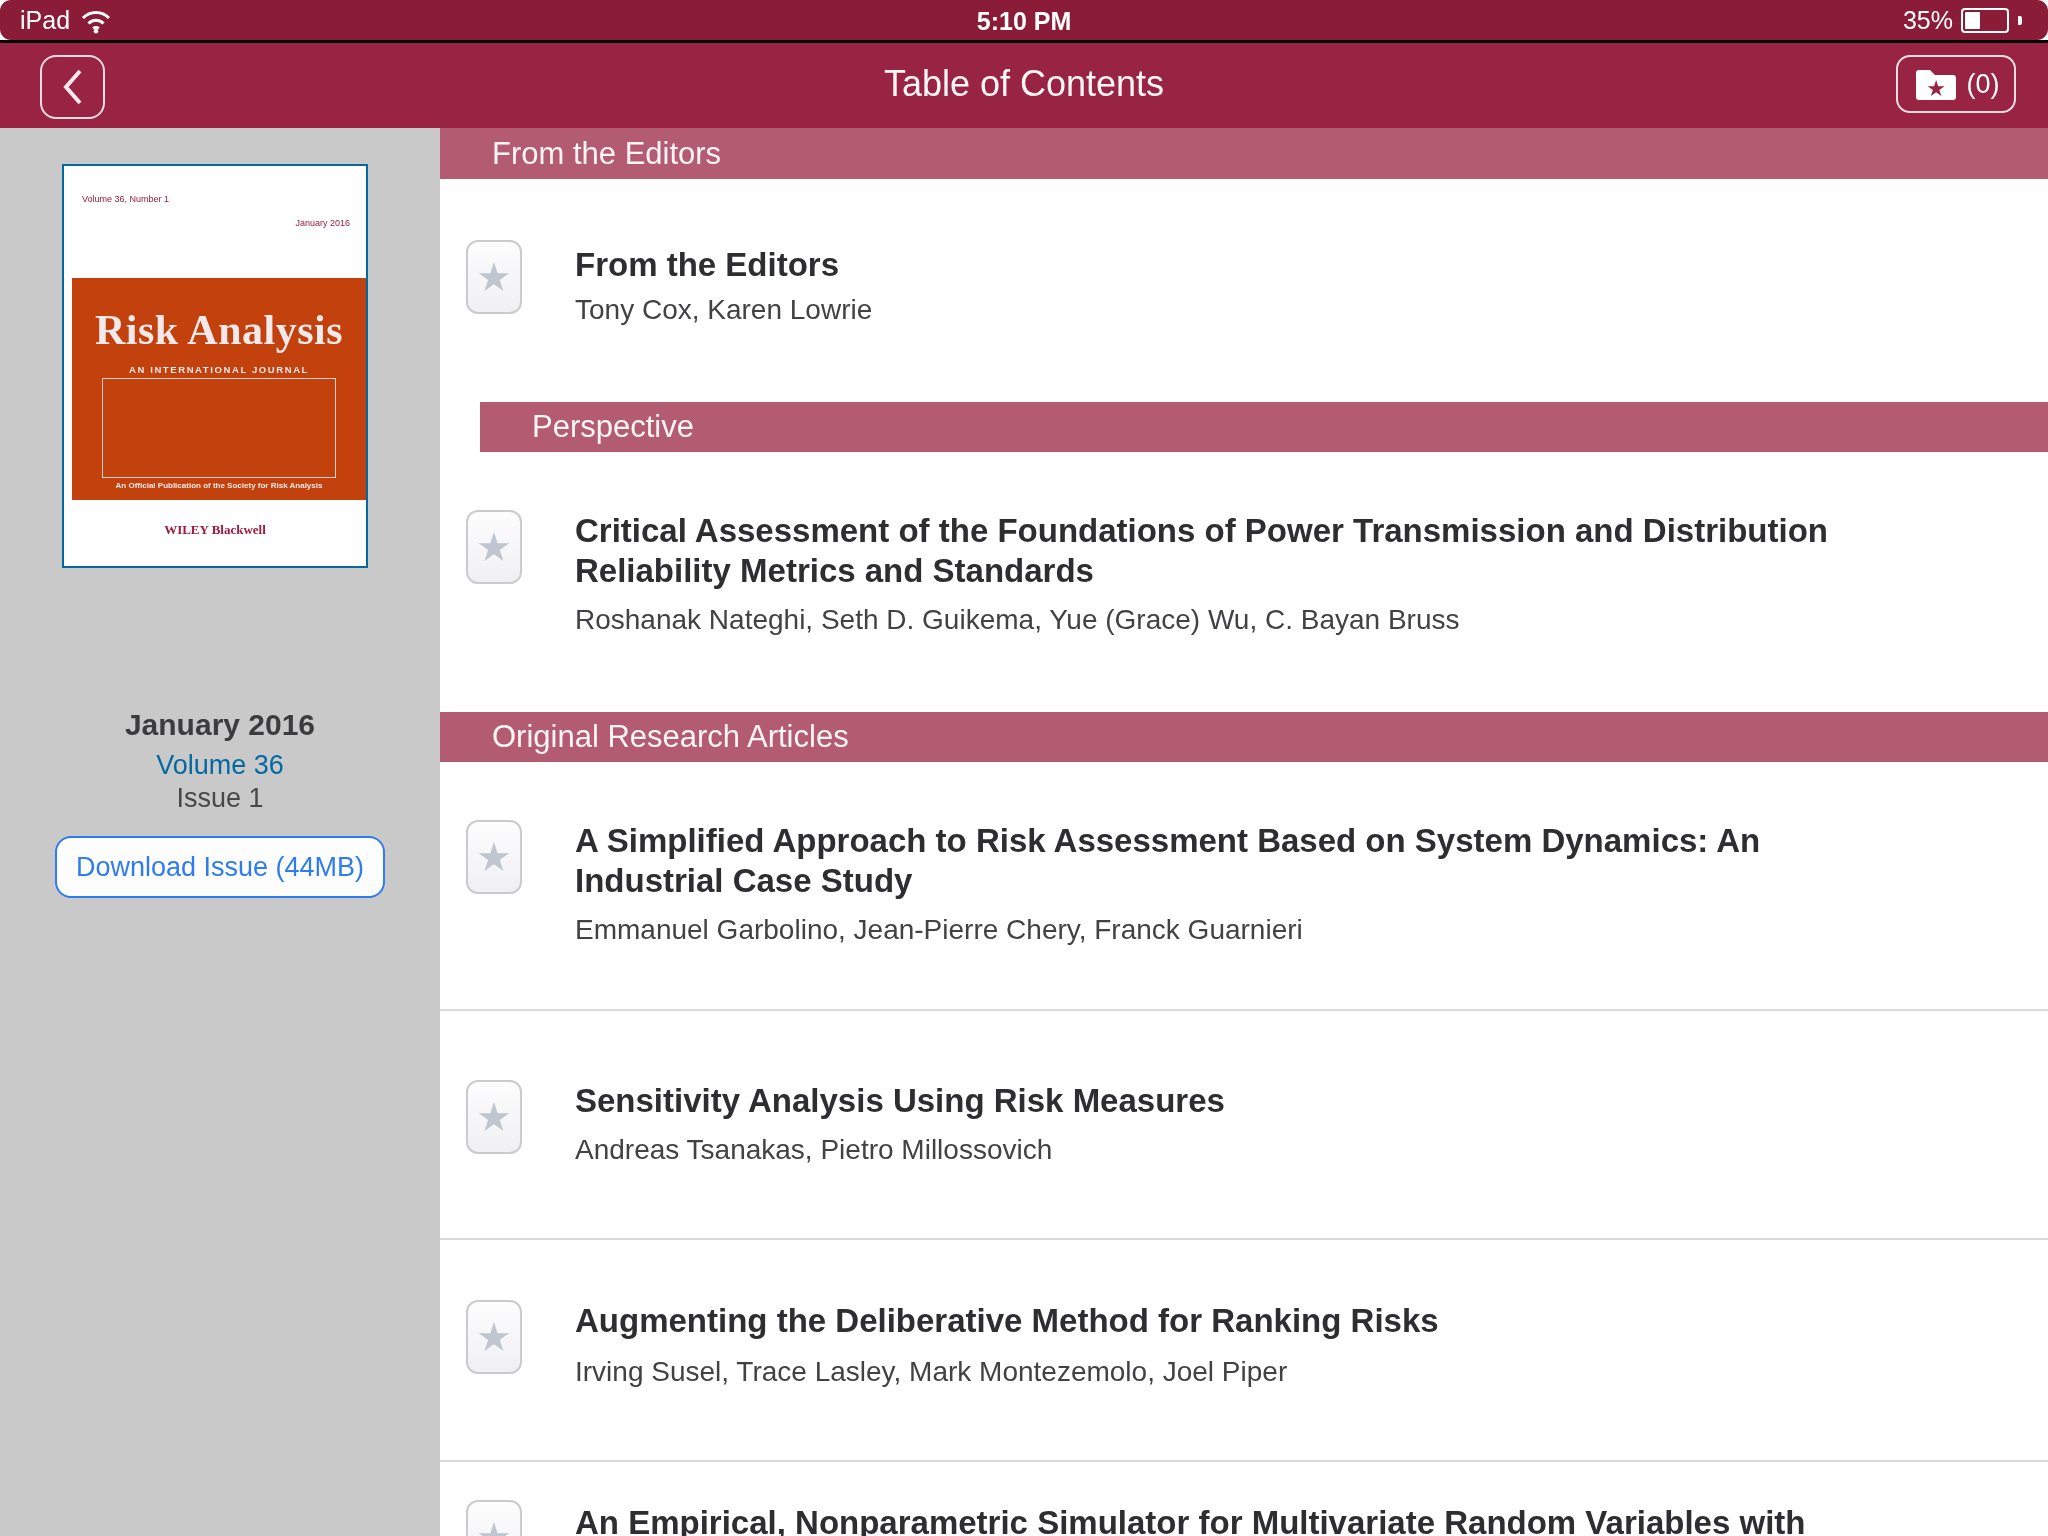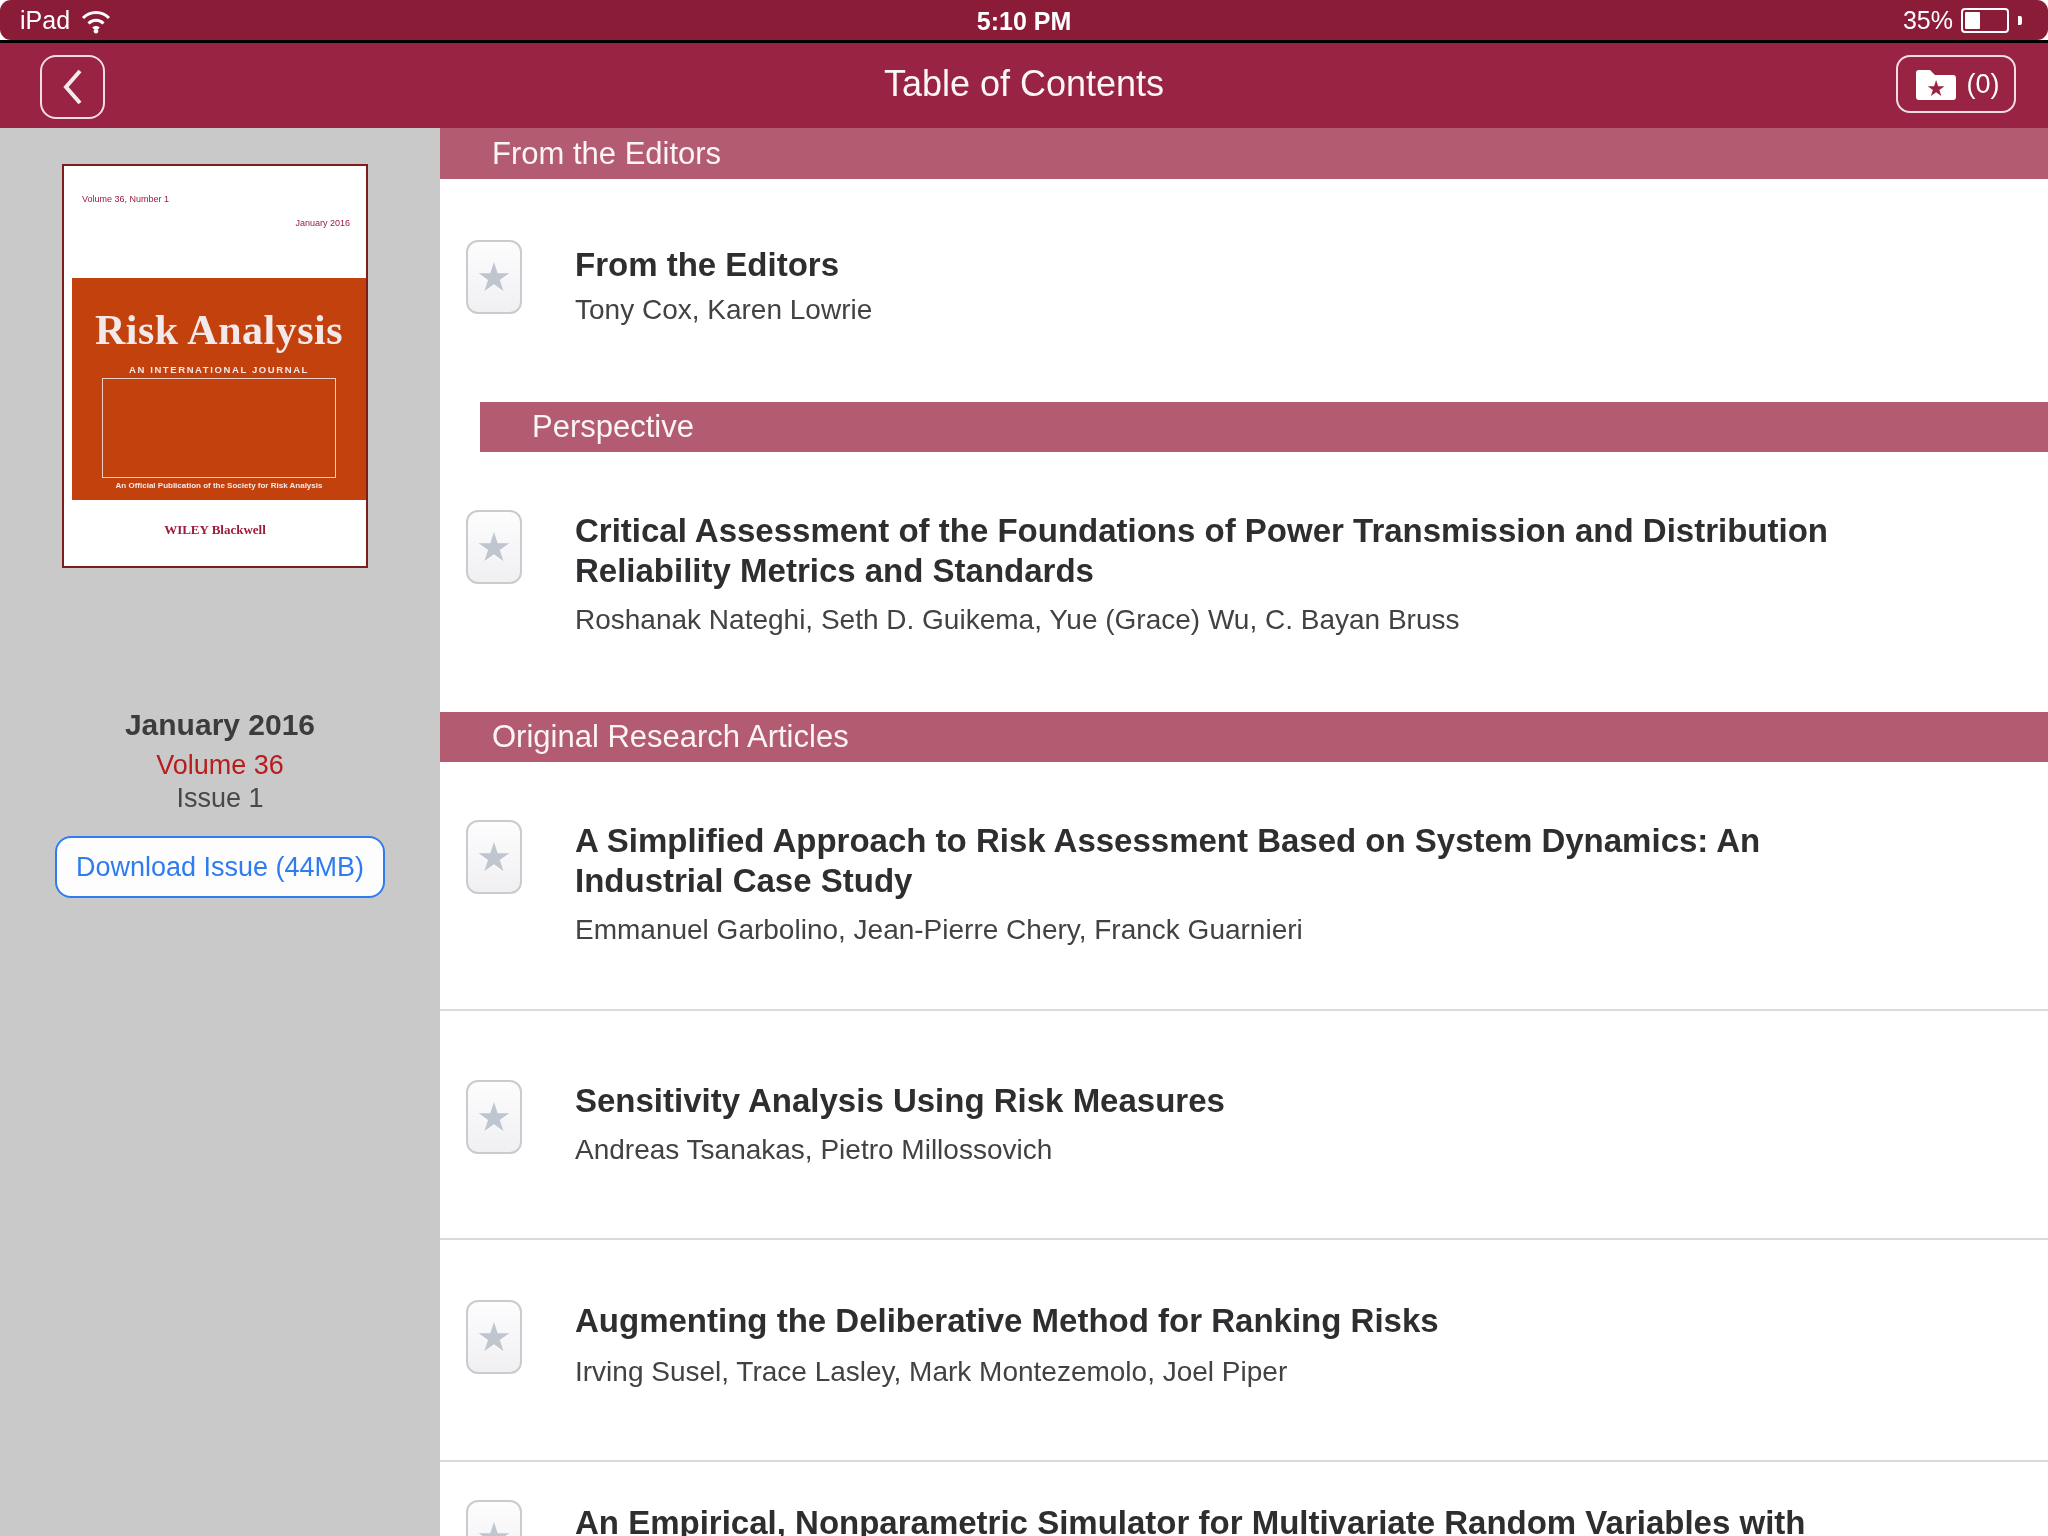--- a/index.html
+++ b/index.html
@@ -20,36 +20,36 @@
   .navbar{position:absolute;left:0;top:43px;width:2048px;height:85px;background:#992342;color:#fff;}
   .nav-title{position:absolute;left:0;right:0;top:20px;text-align:center;font-size:36px;font-weight:400;color:#fdf6f7;}
   .back-btn{position:absolute;left:40px;top:12px;width:65px;height:64px;background:transparent;
     border:2.5px solid #f2dde4;border-radius:16px;cursor:pointer;display:flex;align-items:center;justify-content:center;padding:0;}
   .fav-btn{position:absolute;right:32px;top:12px;width:120px;height:58px;background:transparent;
     border:2.5px solid #f2dde4;border-radius:14px;cursor:pointer;display:flex;align-items:center;justify-content:center;gap:8px;
     color:#fff;font-size:27px;font-family:inherit;padding:0;}
 
   
   .sidebar{position:absolute;left:0;top:128px;width:440px;height:1408px;background:#c9c9c9;}
-  .cover{position:absolute;left:62px;top:36px;width:306px;height:404px;background:#fff;border:2px solid #7f1d1d;box-sizing:border-box;}
+  .cover{position:absolute;left:62px;top:36px;width:306px;height:404px;background:#fff;border:2px solid #0369a1;box-sizing:border-box;}
   .cover-inner{position:absolute;inset:0;filter:blur(0.6px);}
   .cover-top{position:absolute;left:0;top:0;right:0;height:112px;background:#fff;color:#9c1b3c;font-size:9px;}
   .cover-topleft{position:absolute;left:18px;top:28px;}
   .cover-topright{position:absolute;right:16px;top:52px;text-align:right;}
   .cover-mid{position:absolute;left:8px;top:112px;right:0;height:226px;background:#c2410c;color:#f4e9ea;}
   .cover-wordmark{position:absolute;left:0;right:0;top:28px;text-align:center;
     font-family:"Liberation Serif","DejaVu Serif",serif;font-weight:700;font-size:42px;letter-spacing:0.5px;}
   .cover-sub{position:absolute;left:0;right:0;top:86px;text-align:center;font-size:9.5px;letter-spacing:1.6px;font-weight:700;}
   .cover-frame{position:absolute;left:30px;right:30px;top:100px;height:98px;border:1.5px solid rgba(244,233,234,0.85);}
   .cover-note{position:absolute;left:0;right:0;bottom:14px;text-align:center;font-size:8px;font-weight:700;}
   .cover-bot{position:absolute;left:0;bottom:0;right:0;height:66px;background:#fff;color:#9c1b3c;}
   .cover-pub{position:absolute;left:0;right:0;top:22px;text-align:center;font-size:13px;font-weight:700;
     font-family:"Liberation Serif","DejaVu Serif",serif;}
   .issue-date{position:absolute;left:0;width:440px;top:580px;text-align:center;font-size:30px;font-weight:700;color:#3c3c3e;}
-  .volume-line{position:absolute;left:0;width:440px;top:622px;text-align:center;font-size:27px;color:#b91c1c;}
+  .volume-line{position:absolute;left:0;width:440px;top:622px;text-align:center;font-size:27px;color:#0369a1;}
   .issue-line{position:absolute;left:0;width:440px;top:655px;text-align:center;font-size:27px;color:#48484a;}
   .download-btn{position:absolute;left:55px;top:708px;width:330px;height:62px;background:#fdfdfd;
     border:2.5px solid #2e7cf0;border-radius:16px;color:#2e7cf0;font-size:27px;font-family:inherit;cursor:pointer;}
 
   
   .content{position:absolute;left:440px;top:128px;width:1608px;height:1408px;background:#fff;}
   .band{position:absolute;left:0;width:1608px;background:#b25b71;color:#fdf4f6;font-size:31px;
     display:flex;align-items:center;padding-left:52px;box-sizing:border-box;}
   .band-1{top:0;height:51px;}
   .band-2{top:274px;height:50px;margin-left:40px;}

